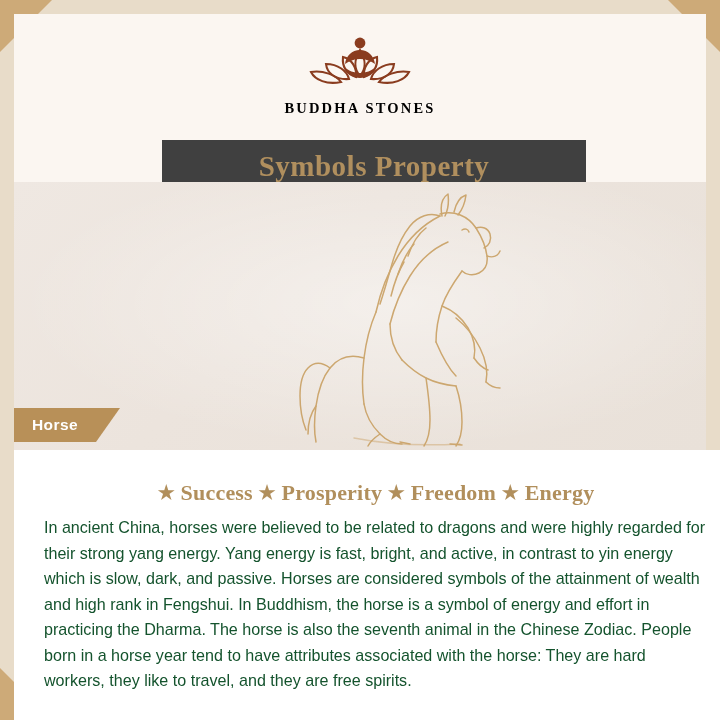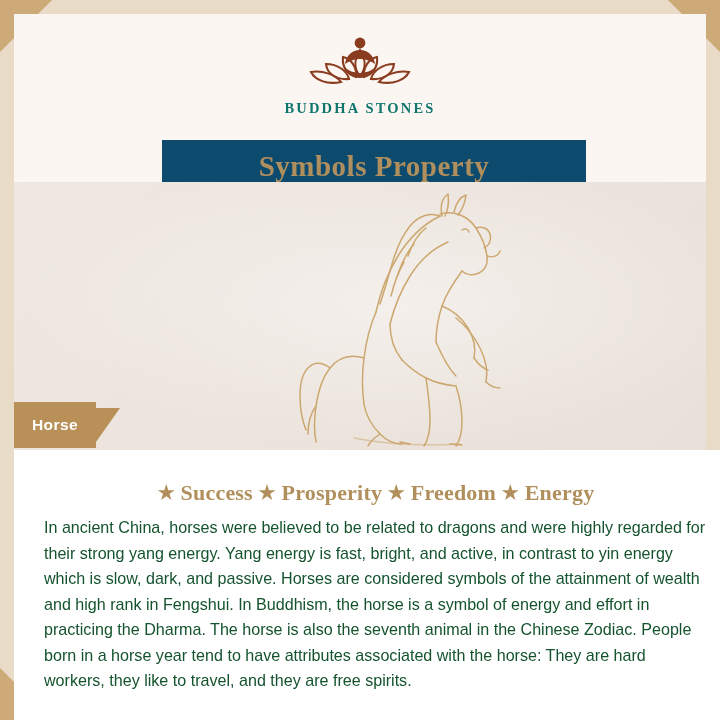--- a/index.html
+++ b/index.html
@@ -81,32 +81,32 @@
     display: block;
     margin: 0 auto;
     width: 150px;
     height: 66px;
   }
   .brand-name {
     margin-top: 4px;
     font-size: 14.5px;
     letter-spacing: 2.2px;
     font-weight: bold;
-    color: #0f766e;
+    color: #000000;
     font-family: "Liberation Serif", serif;
   }
 
   
   .title-band {
     position: absolute;
     left: 148px;
     top: 126px;
     width: 424px;
     height: 52px;
-    background: #0c4a6e;
+    background: #404040;
     display: flex;
     align-items: center;
     justify-content: center;
     box-shadow: 0 1px 0 rgba(0,0,0,0.02);
   }
   .title-band .title-text {
     font-family: "Liberation Serif", serif;
     font-weight: bold;
     font-size: 29px;
     color: #b08f5e;
@@ -140,21 +140,21 @@
   .ribbon {
     position: absolute;
     left: 14px;
     top: 408px;
     height: 34px;
     display: flex;
     align-items: center;
   }
   .ribbon-body {
     background: #b89058;
-    height: 46px;
+    height: 34px;
     display: flex;
     align-items: center;
     padding: 0 18px 0 18px;
   }
   .ribbon-label {
     color: #ffffff;
     font-weight: bold;
     font-size: 15.5px;
     letter-spacing: 0.4px;
   }

